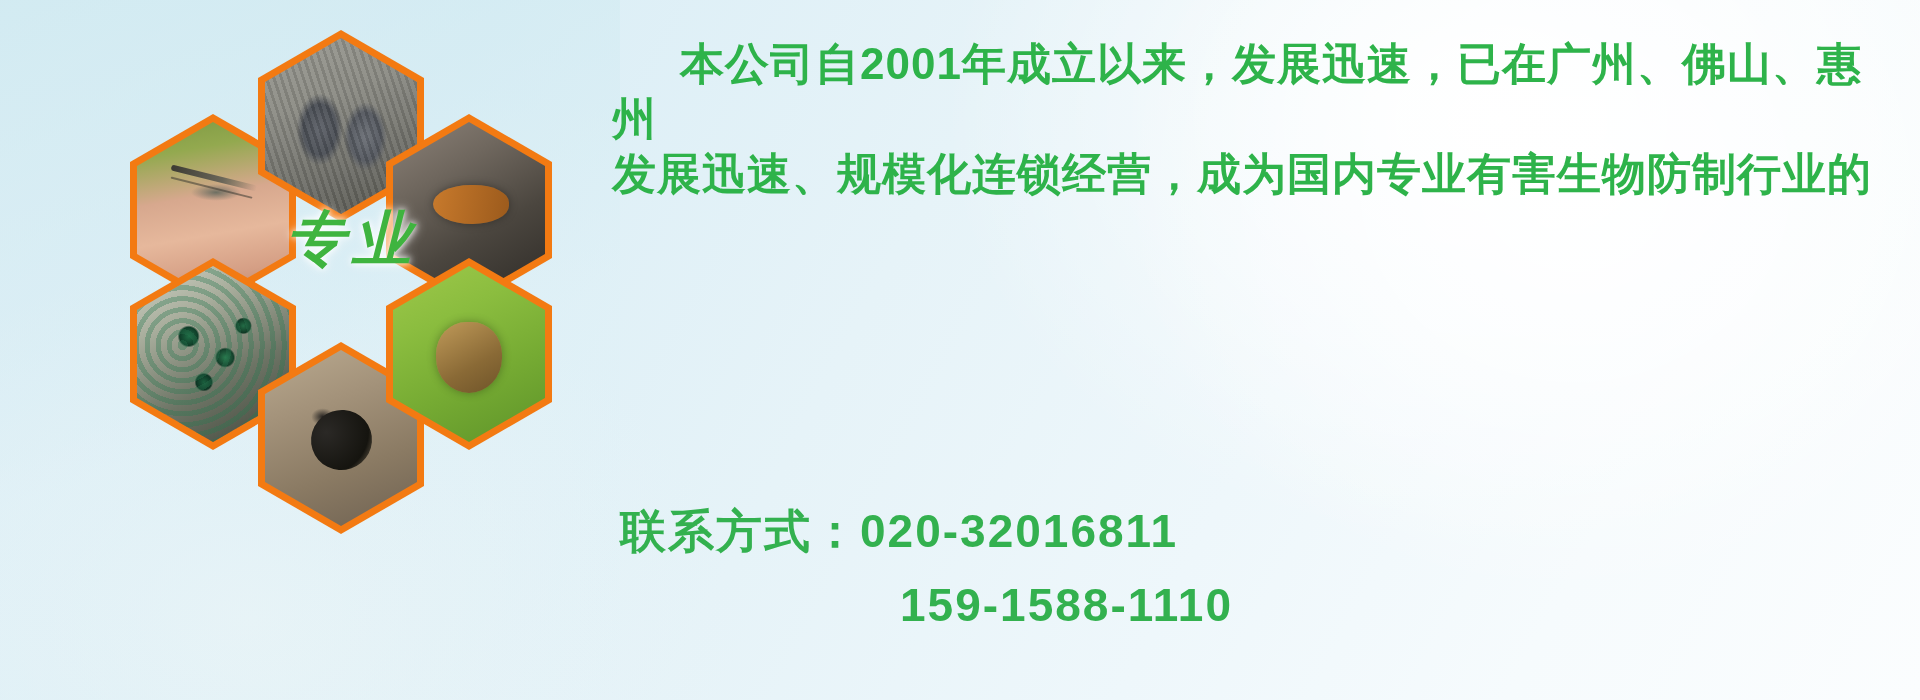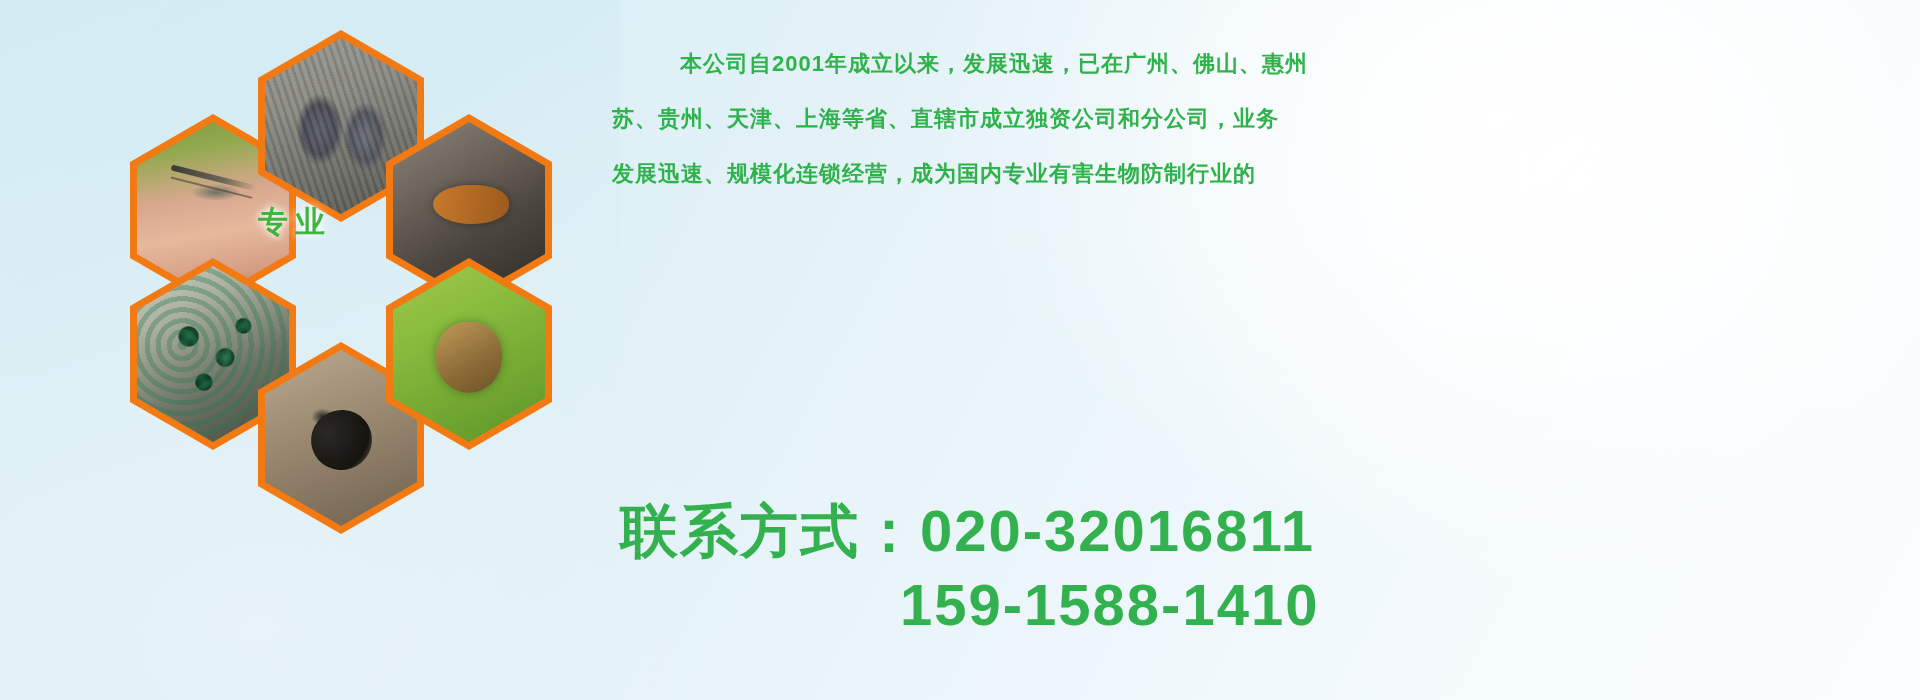--- a/index.html
+++ b/index.html
@@ -102,40 +102,41 @@
       linear-gradient(155deg,#9ec84a 0%,#8bbd3f 30%,#76ab33 62%,#5e9429 100%);
   }
   .ph-stinkbug::after{
     content:"";position:absolute;left:28%;top:32%;width:44%;height:40%;
     background:linear-gradient(150deg,#c09a59,#8a6a36 60%,#6f5429);
     border-radius:46% 46% 50% 50%;box-shadow:0 0 10px rgba(0,0,0,.3);
   }
 
   .comb-label{
     position:absolute;left:170px;top:196px;width:160px;
-    text-align:left;line-height:1.22;
-    color:#3fb43f;font-weight:bold;font-size:30px;
+    text-align:right;line-height:1.22;
+    color:#3fb43f;font-weight:bold;font-size:59px;
     letter-spacing:7px;
     text-shadow:0 0 6px rgba(255,255,255,.95),0 0 12px rgba(255,255,255,.9);
     z-index:5;
+    font-style:italic;
   }
   .comb-label span{display:block;}
 
   
   .copy{
     position:absolute;left:612px;top:36px;width:1290px;
-    color:#2eb34a;font-size:22px;font-weight:bold;line-height:55px;
+    color:#2eb34a;font-size:44px;font-weight:bold;line-height:55px;
     letter-spacing:1px;
   }
   .copy p{margin:0;}
   .copy .indent{text-indent:68px;}
 
   .contact{
     position:absolute;left:620px;top:494px;width:1300px;
-    color:#33b14f;font-weight:bold;font-size:58px;line-height:74px;
+    color:#33b14f;font-weight:bold;font-size:46px;line-height:74px;
     letter-spacing:2px;
   }
   .contact .line1{margin:0;padding-left:0;}
   .contact .line2{margin:0;padding-left:280px;}
 </style>
 </head>
 <body>
 
 <div class="banner">
   <div class="bg-soft-left"></div>
@@ -179,21 +180,20 @@
       </div>
     </div>
 
     <div class="comb-label">
       <span>专业</span>
     </div>
   </div>
 
   <div class="copy">
     <p class="indent">本公司自2001年成立以来，发展迅速，已在广州、佛山、惠州</p>
-    <p>苏、贵州、天津、上海等省、直辖市成立独资公司和分公司，业务</p>
     <p>发展迅速、规模化连锁经营，成为国内专业有害生物防制行业的</p>
   </div>
 
   <div class="contact">
     <p class="line1">联系方式：020-32016811</p>
-    <p class="line2">159-1588-1410</p>
+    <p class="line2">159-1588-1110</p>
   </div>
 </div>
 
 </body></html>

